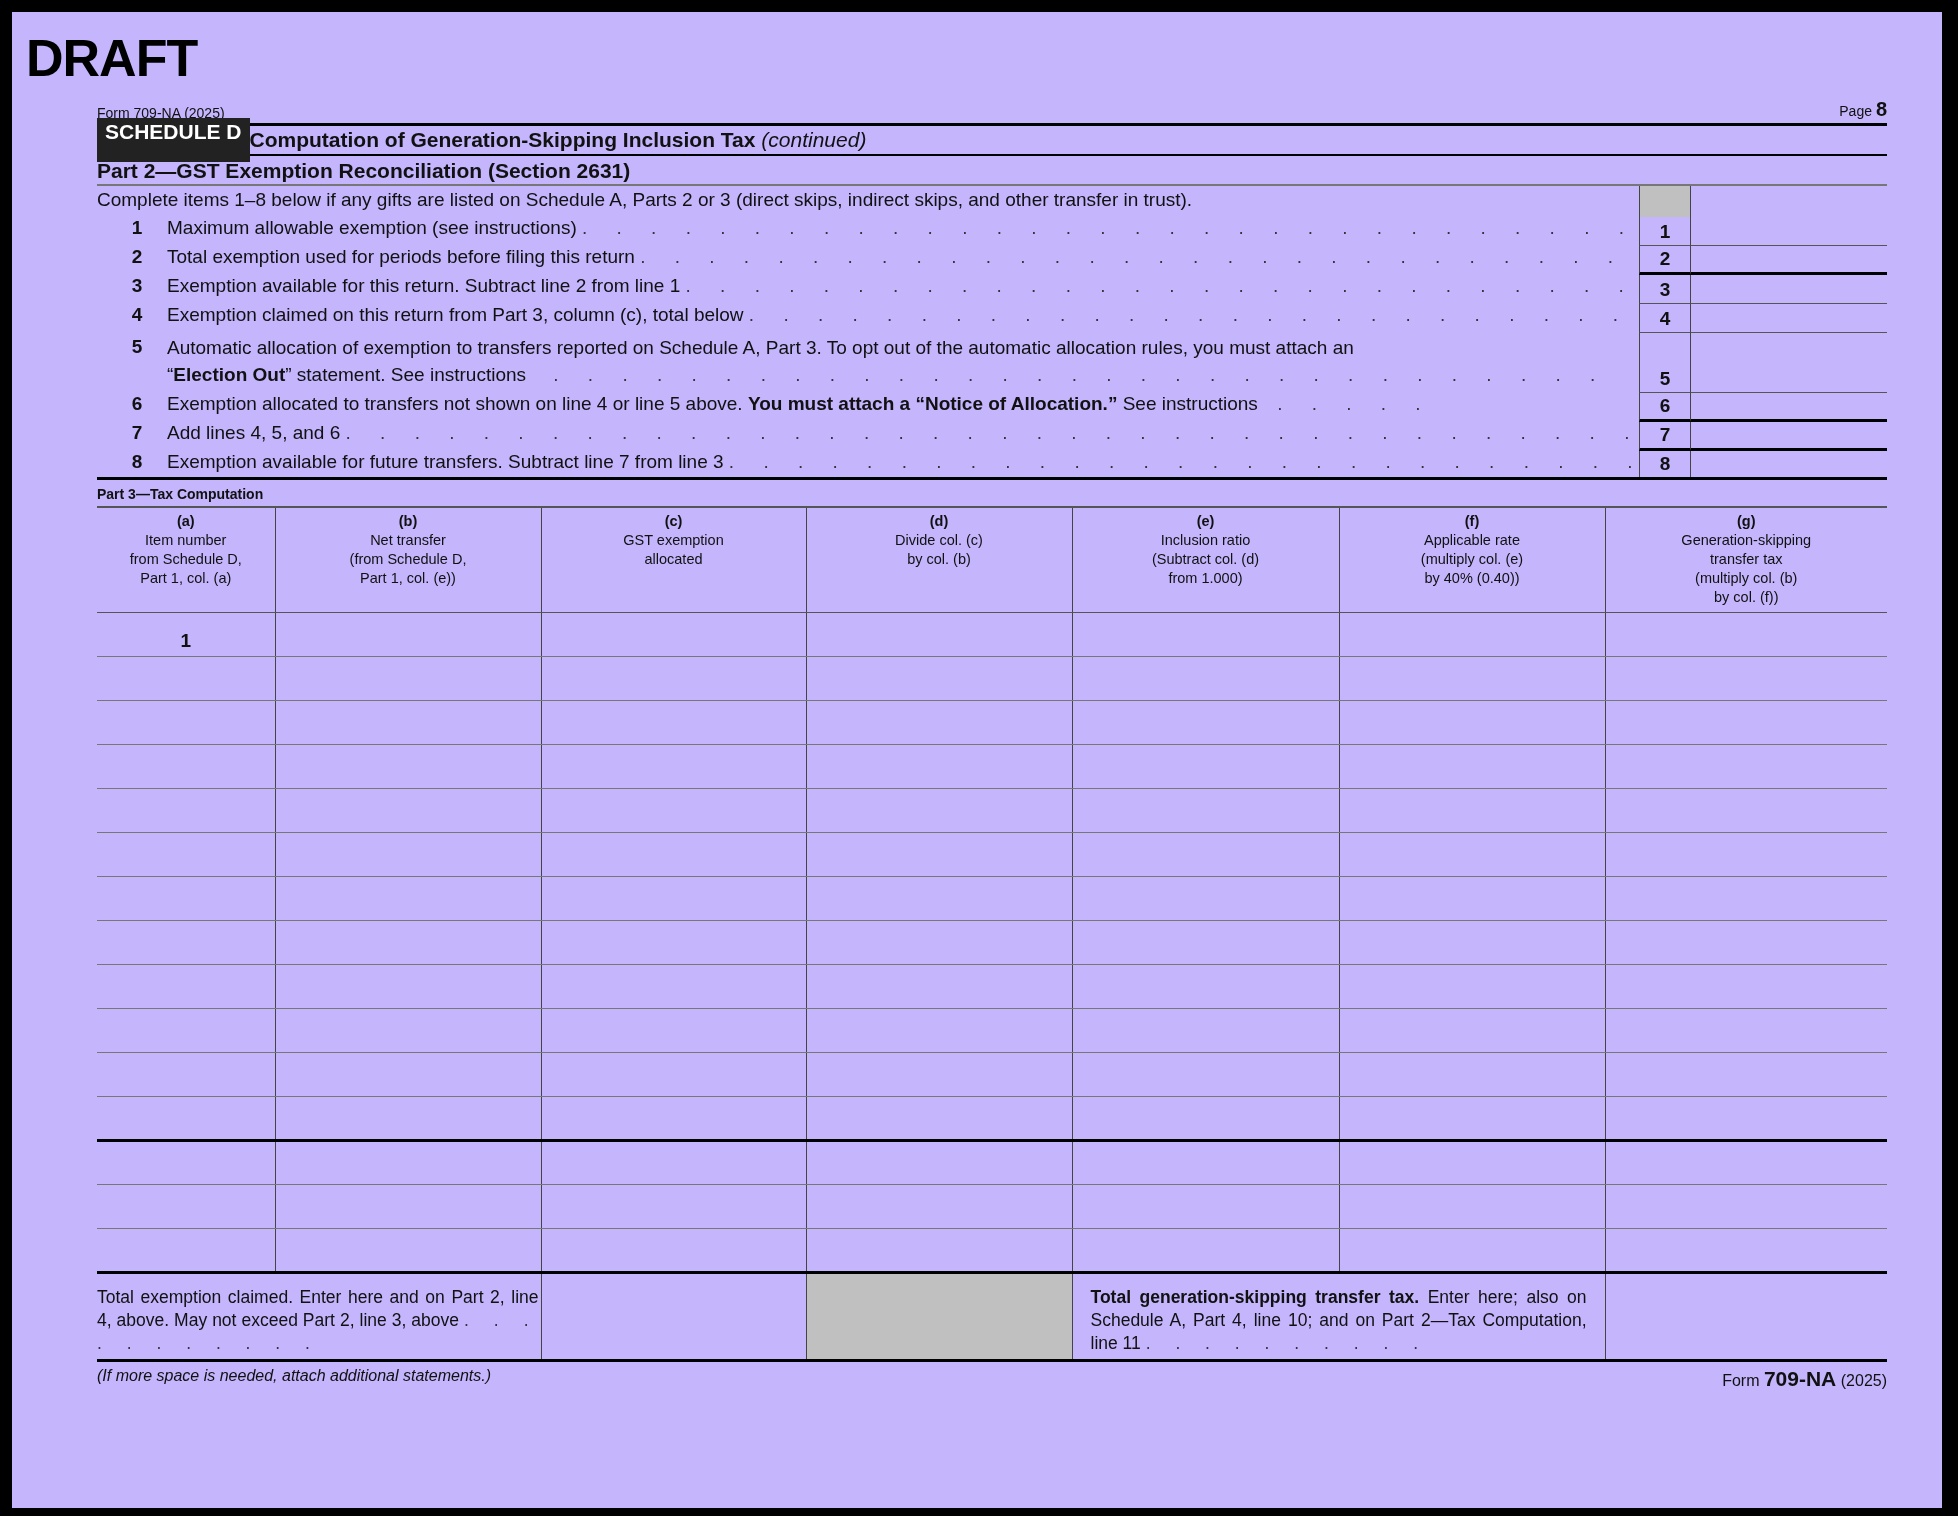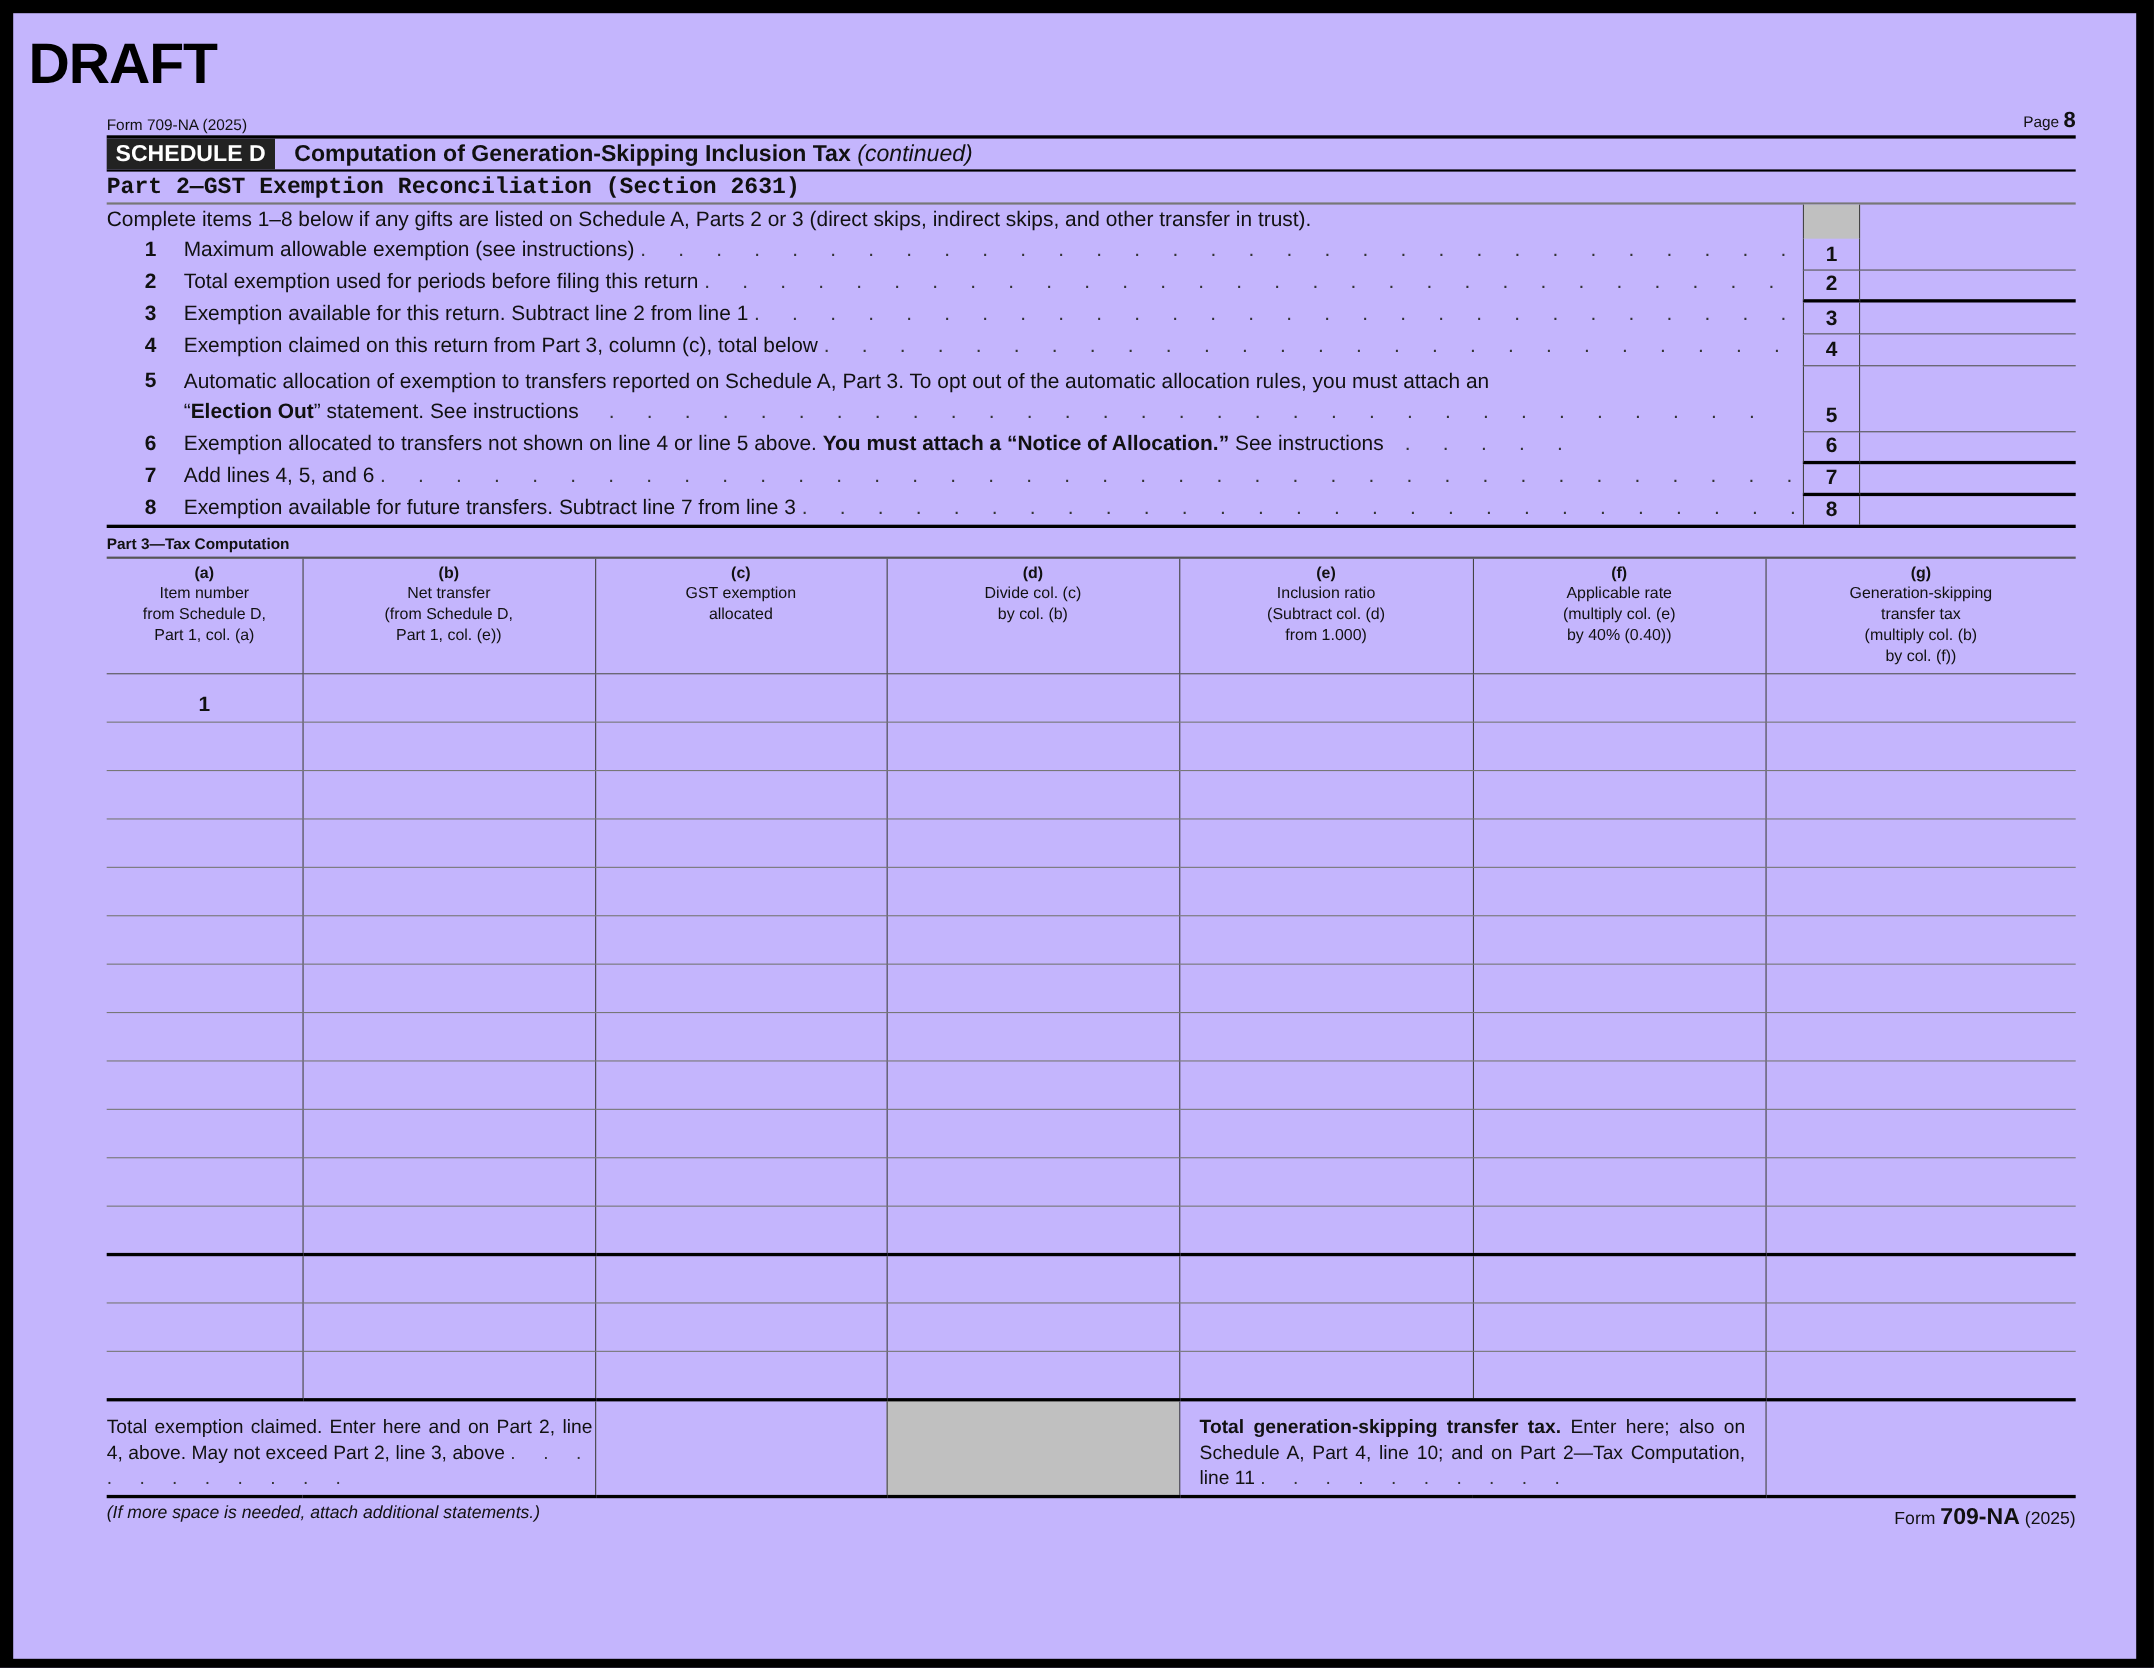--- a/index.html
+++ b/index.html
@@ -4,24 +4,24 @@
 <style>
   * { box-sizing: border-box; margin: 0; padding: 0; }
   html, body { width: 1958px; height: 1516px; background: #000; overflow: hidden; }
   body { font-family: "Liberation Sans", sans-serif; color: #111; position: relative; }
   .page { position: absolute; left: 12px; top: 12px; width: 1930px; height: 1496px; background: #c4b5fd; }
   .draft { position: absolute; left: 14px; top: 16px; font-size: 52px; font-weight: bold; letter-spacing: -1px; color: #000; }
   .form { position: absolute; left: 85px; top: 86px; width: 1790px; }
   .topline { display: flex; justify-content: space-between; align-items: flex-end; height: 28px; border-bottom: 3px solid #000; font-size: 14px; padding-bottom: 2px; }
   .topline .pg b { font-size: 20px; }
   .sched { display: flex; align-items: center; height: 30px; border-bottom: 2px solid #000; }
-  .sched .tag { background: #222; color: #fff; font-weight: bold; font-size: 21px; padding: 0 8px; height: 28px; line-height: 28px; margin-right: 18px; }
+  .sched .tag { background: #222; color: #fff; font-weight: bold; font-size: 21px; padding: 0 8px; height: 44px; line-height: 28px; }
   .sched .title { font-weight: bold; font-size: 21px; }
   .sched .title i { font-weight: normal; }
-  .parttitle { font-weight: bold; font-size: 21px; height: 30px; line-height: 30px; border-bottom: 2px solid #777; font-family: Liberation Mono, monospace; }
+  .parttitle { font-weight: bold; font-size: 21px; height: 30px; line-height: 30px; border-bottom: 2px solid #777; }
   .p2 { position: relative; }
   .p2row { display: flex; position: relative; font-size: 19px; }
   .p2row .num { width: 70px; text-align: center; font-weight: bold; padding-left: 10px; }
   .p2row .txt { flex: 1; padding-right: 30px; overflow: hidden; white-space: nowrap; }
   .p2row .txt.wrap { white-space: normal; }
   .dots { letter-spacing: 12px; color: #333; }
   .box { width: 52px; border-left: 1.5px solid #444; border-right: 1.5px solid #444; text-align: center; font-weight: bold; display: flex; align-items: flex-end; justify-content: center; padding-bottom: 2px; }
   .val { width: 196px; }
   .intro { display: flex; font-size: 19px; height: 31px; }
   .intro .txt { flex: 1; padding-top: 3px; }

